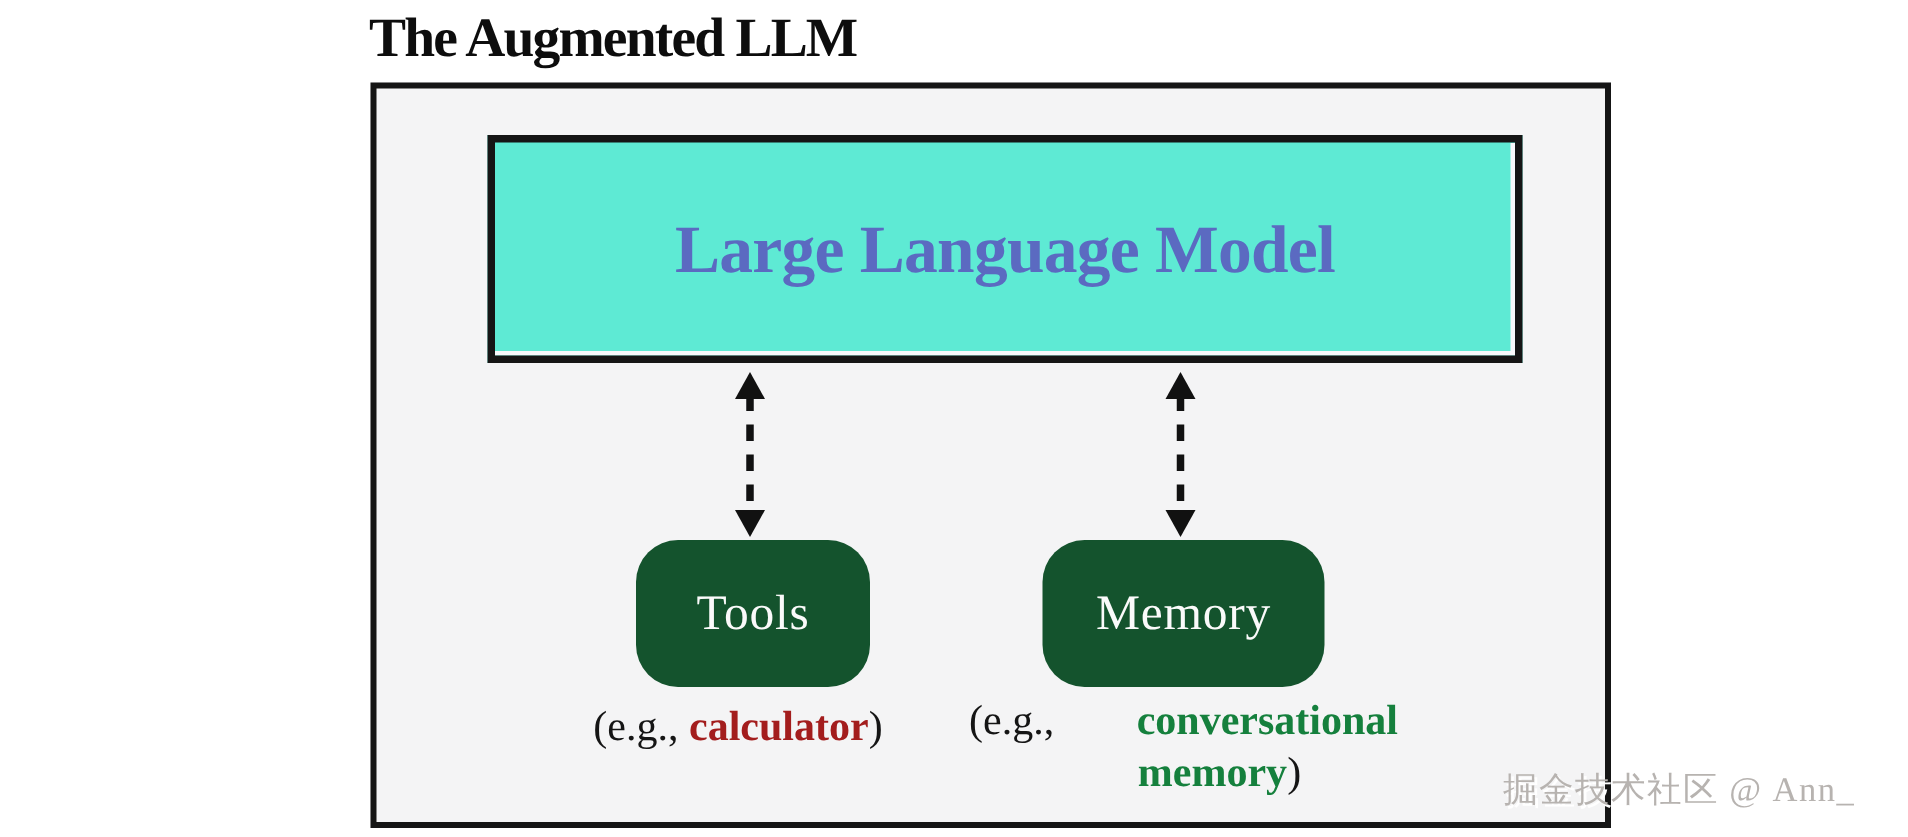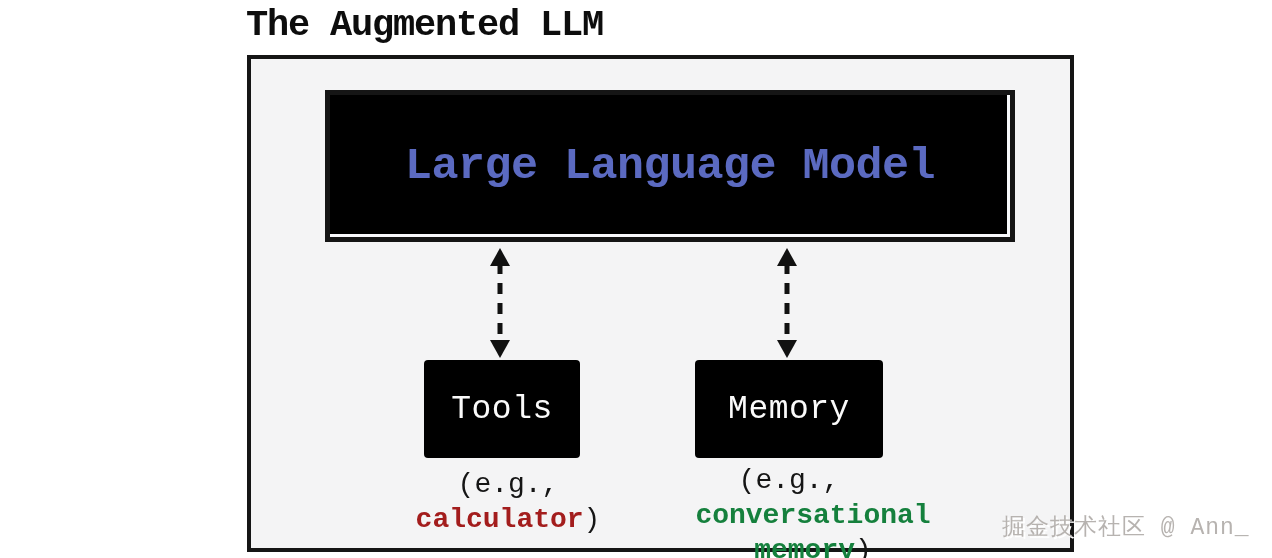--- a/index.html
+++ b/index.html
@@ -1,61 +1,61 @@
 <!DOCTYPE html>
 <html><head>
 <meta charset="utf-8">
 <style>
   * { margin:0; padding:0; box-sizing:border-box; }
   html,body { background:#ffffff; }
   .canvas {
     position:relative; width:1258px; height:558px;
     background:#ffffff; overflow:hidden;
-    font-family:Liberation Mono, monospace;
+    font-family:Liberation Serif, serif;
   }
   .title {
     position:absolute; left:246px; top:4px;
     font-size:37px; font-weight:700; letter-spacing:-1.2px;
     color:#0d0d0d; white-space:nowrap;
   }
   .frame {
     position:absolute; left:247px; top:55px; width:827px; height:497px;
     background:#f4f4f5; border:4px solid #151515;
   }
   .llm-box {
     position:absolute; left:74px; top:31px; width:690px; height:152px;
-    background:#000000; border:5px solid #151515;
+    background:#5eead4; border:5px solid #151515;
     box-shadow: inset -3px -3px 0 #f8f9fc;
     display:flex; align-items:center; justify-content:center;
   }
   .llm-label {
     font-size:45px; font-weight:700; letter-spacing:-0.5px;
     color:#5b6ac1; white-space:nowrap;
   }
   .arrow {
     position:absolute; width:26px; height:110px; top:189px;
   }
   .arrow-left  { left:236px; }
   .arrow-right { left:523px; }
   .node {
     position:absolute; top:301px; height:98px;
-    background:#000000; border-radius:4px;
+    background:#14532d; border-radius:28px;
     display:flex; align-items:center; justify-content:center;
   }
   .node-tools  { left:173px; width:156px; }
   .node-memory { left:444px; width:188px; }
   .node-label {
     color:#fafafa; font-size:33px; font-weight:400; letter-spacing:0.5px;
     white-space:nowrap;
   }
   .caption {
     position:absolute; width:300px; text-align:center;
     font-size:28px; line-height:35px; color:#151515; font-weight:400;
   }
-  .caption-tools  { left:107px; top:408px; }
+  .caption-tools  { left:91px; top:408px; }
   .caption-memory { left:388px; top:404px; }
   .hl-red   { color:#a31d1d; font-weight:700; }
   .hl-green { color:#15803d; font-weight:700;margin-left:48px; }
   .watermark {
     position:absolute; left:1002px; top:511px;
     font-size:23px; letter-spacing:1px; color:#b7b3b0;
     text-shadow:2px 2px 0 #ffffff;
     z-index:5; white-space:nowrap;
   }
 </style>

